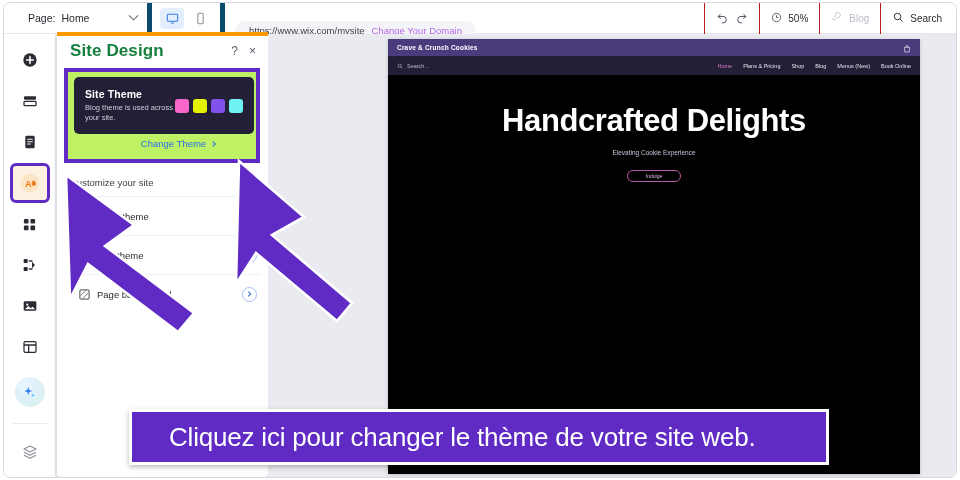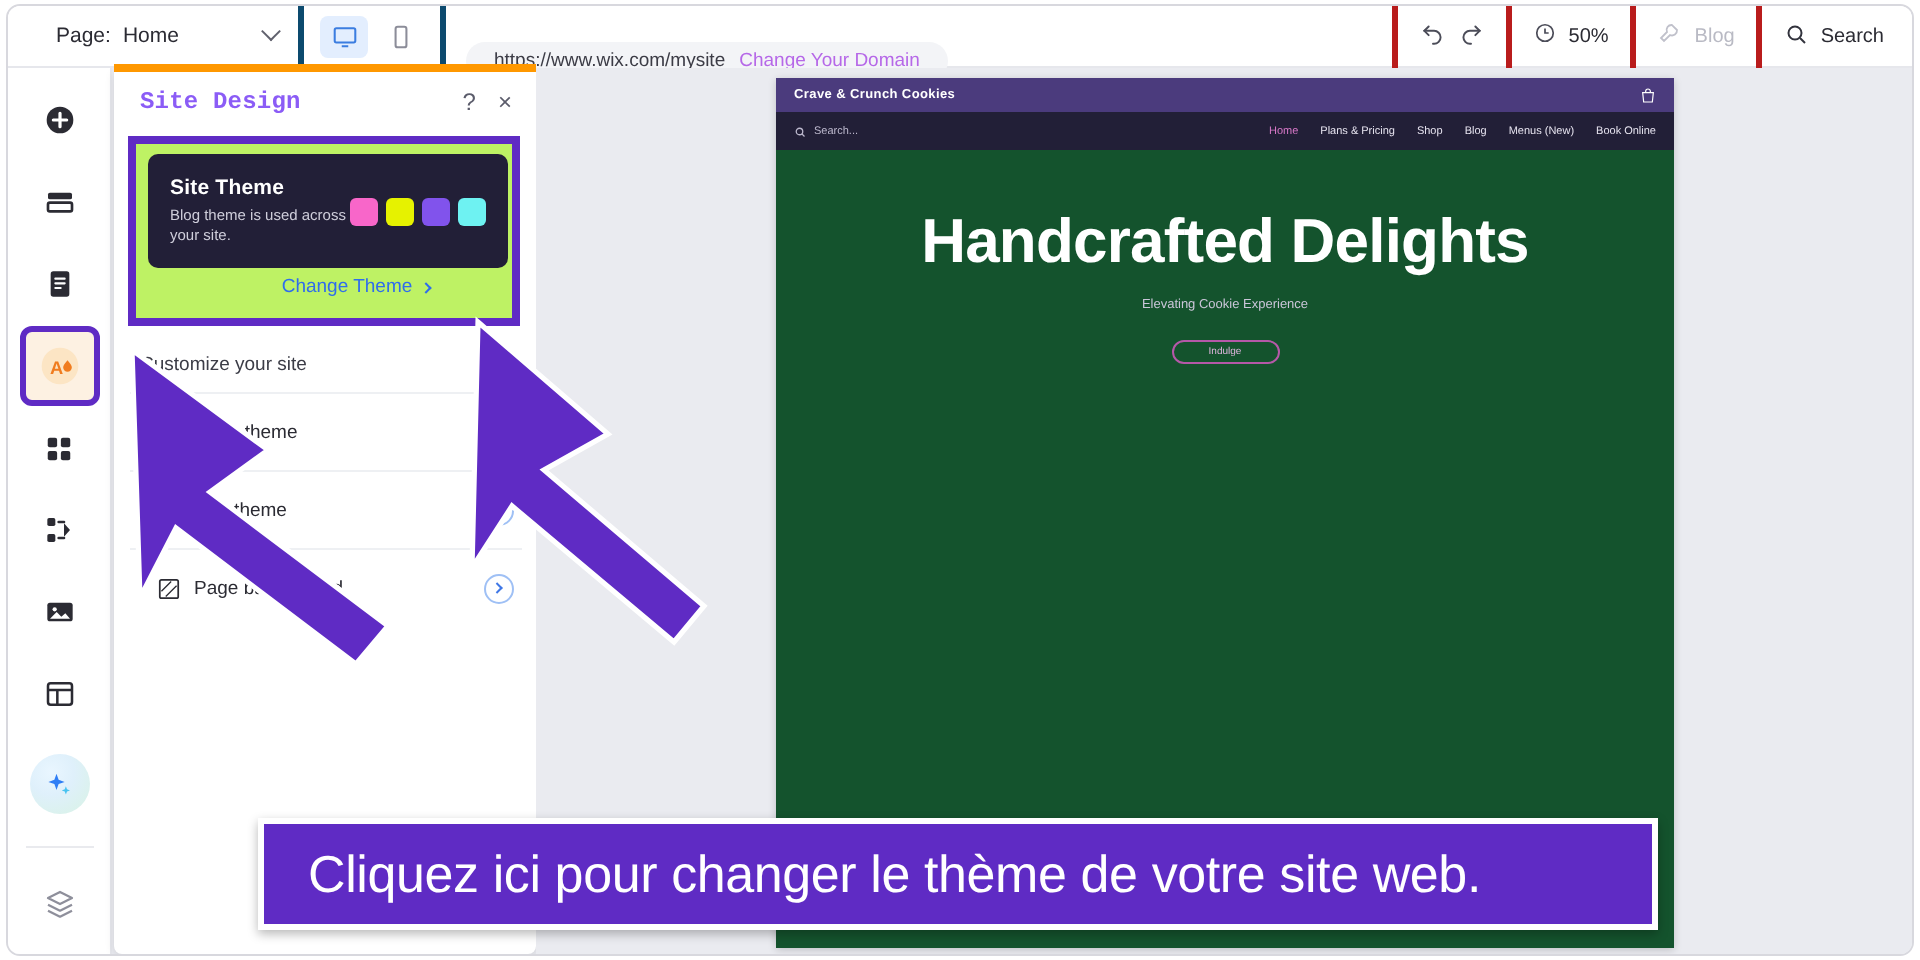--- a/index.html
+++ b/index.html
@@ -27,21 +27,21 @@
   .topbar {
     position: absolute; left: 0; top: 0;
     width: 954px; height: 31px;
     background: #ffffff;
     border-bottom: 1px solid #e6e7ec;
     display: flex; align-items: center;
   }
   .tb-cell {
     height: 31px; display: flex; align-items: center;
     padding: 0 10px;
-    border-right: 3px solid #0c4a6e;
+    border-right: 5px solid #0c4a6e;
   }
   .tb-page-label { font-size: 10.5px; color: #2b2b33; padding-left: 14px; padding-right: 6px; }
   .tb-page-value { font-size: 10.5px; color: #2b2b33; }
   .tb-page-sel { width: 96px; display: flex; align-items: center; justify-content: space-between; }
   .caret {
     width: 7px; height: 7px;
     border-right: 1.3px solid #60616d; border-bottom: 1.3px solid #60616d;
     transform: rotate(45deg) translate(-2px,-2px);
   }
   .vp-btn {
@@ -55,21 +55,21 @@
     background: #f3f4f7; border-radius: 12px;
     height: 19px; padding: 0 14px;
     margin-left: 4px;
     margin-top: 25px;
   }
   .url-text { font-size: 9.5px; color: #3c3c46; }
   .url-link { font-size: 9.5px; color: #b668e8; }
   .tb-right { margin-left: auto; display: flex; align-items: center; height: 31px; }
   .tb-icon-cell {
     height: 31px; display: flex; align-items: center; gap: 6px;
-    padding: 0 11px; border-left: 3px solid #b91c1c;
+    padding: 0 11px; border-left: 1px solid #b91c1c;
     font-size: 10px; color: #2b2b33;
   }
   .tb-icon-cell.dim { color: #b9bac4; }
   .zoomtxt { font-size: 10px; color: #2b2b33; }
 
   
   .orange-rule {
     position: absolute; left: 53px; top: 29px;
     width: 211px; height: 4px; background: #ff9800;
     z-index: 6;
@@ -117,21 +117,21 @@
     position: absolute; left: 53px; top: 2px;
     width: 211px; height: 441px;
     background: #ffffff;
     box-shadow: 0 1px 5px rgba(30,30,50,.13);
     border-radius: 0 0 4px 4px;
   }
   .panel-head {
     height: 29px; display: flex; align-items: center;
     padding: 0 8px 0 13px;
   }
-  .panel-title { font-size: 12px; font-weight: bold; color: #8b5cf6; letter-spacing: .1px; font-family: Liberation Mono, monospace; }
+  .panel-title { font-size: 17px; font-weight: bold; color: #15803d; letter-spacing: .1px; }
   .panel-head-actions { margin-left: auto; display: flex; align-items: center; gap: 11px; padding-right: 4px; }
   .ph-icon { font-size: 12px; color: #5b5c6b; line-height: 1; }
 
   .theme-highlight {
     position: absolute; left: 7px; top: 32px;
     width: 196px; height: 95px;
     border: 4px solid #5f2bc4;
     background: #bef264;
   }
   .theme-card {
@@ -184,22 +184,22 @@
   }
 
   
   .canvas-area {
     position: absolute; left: 264px; top: 0;
     width: 690px; height: 445px;
     background: #eaebf0;
   }
   .site {
     position: absolute; left: 120px; top: 5px;
-    width: 449px; height: 435px;
-    background: #14532d;
+    width: 532px; height: 435px;
+    background: #000000;
     box-shadow: 0 1px 4px rgba(0,0,0,.18);
     overflow: hidden;
   }
   .site-topbar {
     height: 17px; background: #4b3b7d;
     display: flex; align-items: center;
     padding: 0 9px;
   }
   .site-brand { font-size: 6.5px; font-weight: bold; color: #ffffff; letter-spacing: .2px; }
   .site-cart { margin-left: auto; }
@@ -231,21 +231,21 @@
   .callout {
     position: absolute; left: 125px; top: 406px;
     width: 700px; height: 56px;
     background: #5f2bc4;
     border: 3px solid #ffffff;
     box-shadow: 0 2px 5px rgba(0,0,0,.28);
     display: flex; align-items: center;
     padding-left: 22px;
   }
   .callout-text {
-    font-size: 26px; color: #ffffff; letter-spacing: -.2px;
+    font-size: 26px; color: #ffffff; letter-spacing: -.2px; margin-left: 15px;
   }
 </style>
 </head>
 <body>
 
 <div id="app">
   <div class="frame-border">
 
     <div class="topbar">
 

